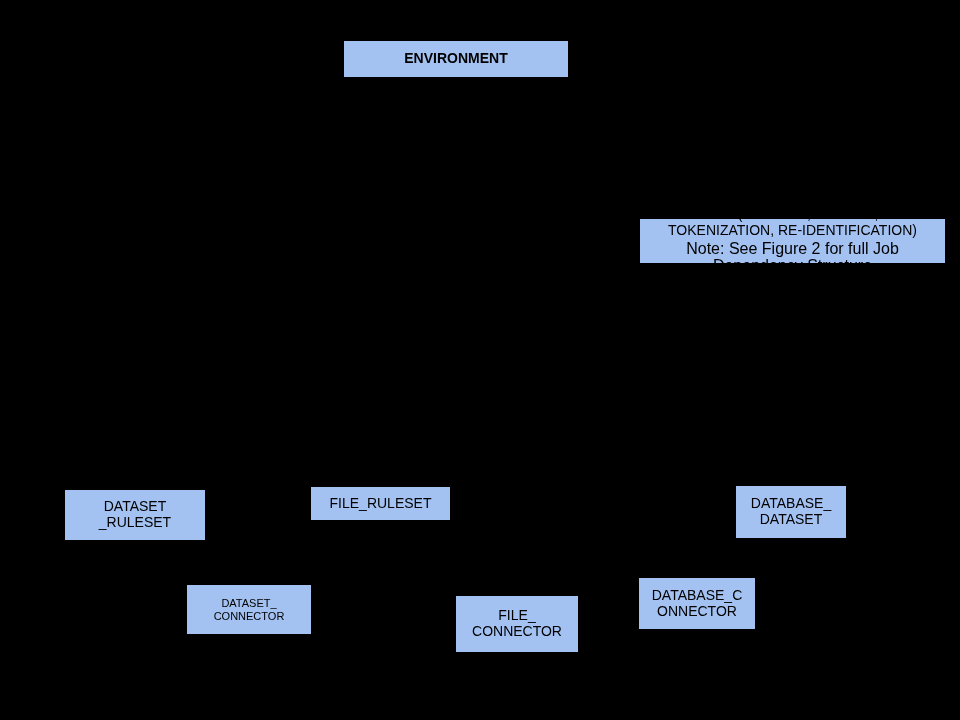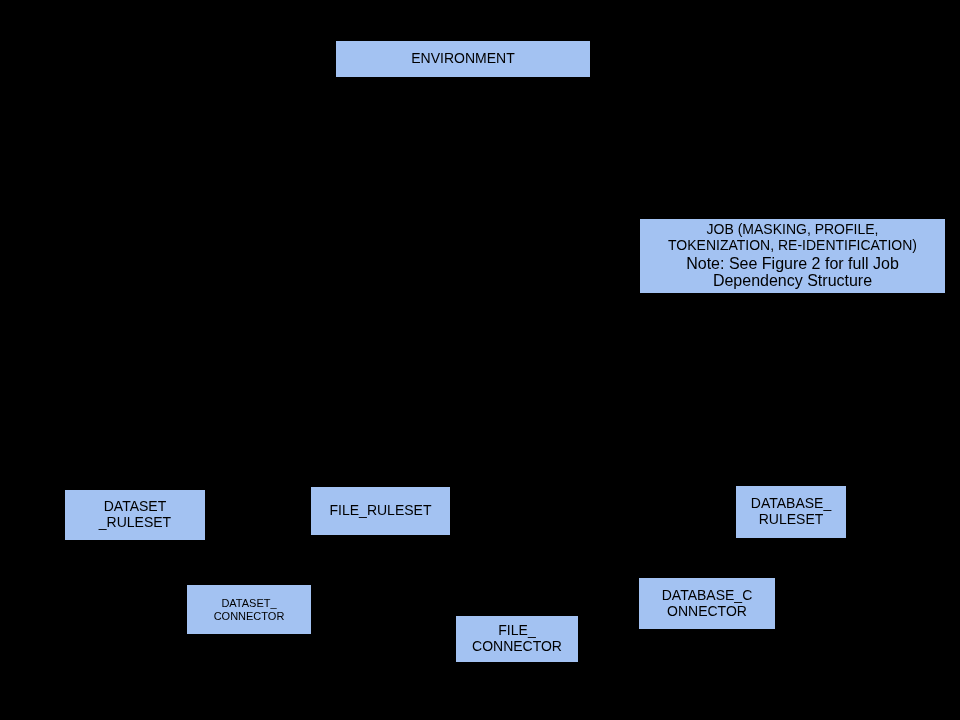--- a/index.html
+++ b/index.html
@@ -37,28 +37,28 @@
     padding: 0 4px;
   }
   .node .sublabel {
     display: block;
     font-size: 16px;
     line-height: 1.1;
     padding: 0 4px;
     margin-top: 1px;
   }
   
-  #node-environment      { left: 336px; top: 41px;  width: 254px; height: 36px; font-size: 14px; }
-  #node-job              { left: 640px; top: 219px; width: 305px; height: 74px; font-size: 14px; }
+  #node-environment      { left: 344px; top: 41px;  width: 224px; height: 36px; font-size: 14px; font-weight: bold; }
+  #node-job              { left: 640px; top: 219px; width: 305px; height: 44px; font-size: 14px; }
   #node-dataset-ruleset  { left: 65px;  top: 490px; width: 140px; height: 50px; font-size: 14px; text-align: center; }
-  #node-file-ruleset     { left: 311px; top: 487px; width: 139px; height: 48px; font-size: 14px; }
+  #node-file-ruleset     { left: 311px; top: 487px; width: 139px; height: 33px; font-size: 14px; }
   #node-database-ruleset { left: 736px; top: 486px; width: 110px; height: 52px; font-size: 14px; }
   #node-dataset-connector  { left: 187px; top: 585px; width: 124px; height: 49px; font-size: 11px; }
-  #node-file-connector     { left: 456px; top: 616px; width: 122px; height: 46px; font-size: 14px; }
-  #node-database-connector { left: 639px; top: 578px; width: 136px; height: 51px; font-size: 14px; }
+  #node-file-connector     { left: 456px; top: 596px; width: 122px; height: 56px; font-size: 14px; }
+  #node-database-connector { left: 639px; top: 578px; width: 116px; height: 51px; font-size: 14px; }
 
   
   .edge-layer {
     position: absolute;
     left: 0; top: 0;
     width: 960px; height: 720px;
     pointer-events: none;
   }
   .edge-layer svg { display: block; }
   .edge-line   { stroke: #000000; stroke-width: 1.2; fill: none; }
@@ -109,21 +109,21 @@
     <span class="label">DATASET
 _RULESET</span>
   </div>
 
   <div class="node" id="node-file-ruleset">
     <span class="label">FILE_RULESET</span>
   </div>
 
   <div class="node" id="node-database-ruleset">
     <span class="label">DATABASE_
-RULESET</span>
+DATASET</span>
   </div>
 
   <div class="node" id="node-dataset-connector">
     <span class="label">DATASET_
 CONNECTOR</span>
   </div>
 
   <div class="node" id="node-file-connector">
     <span class="label">FILE_
 CONNECTOR</span>

